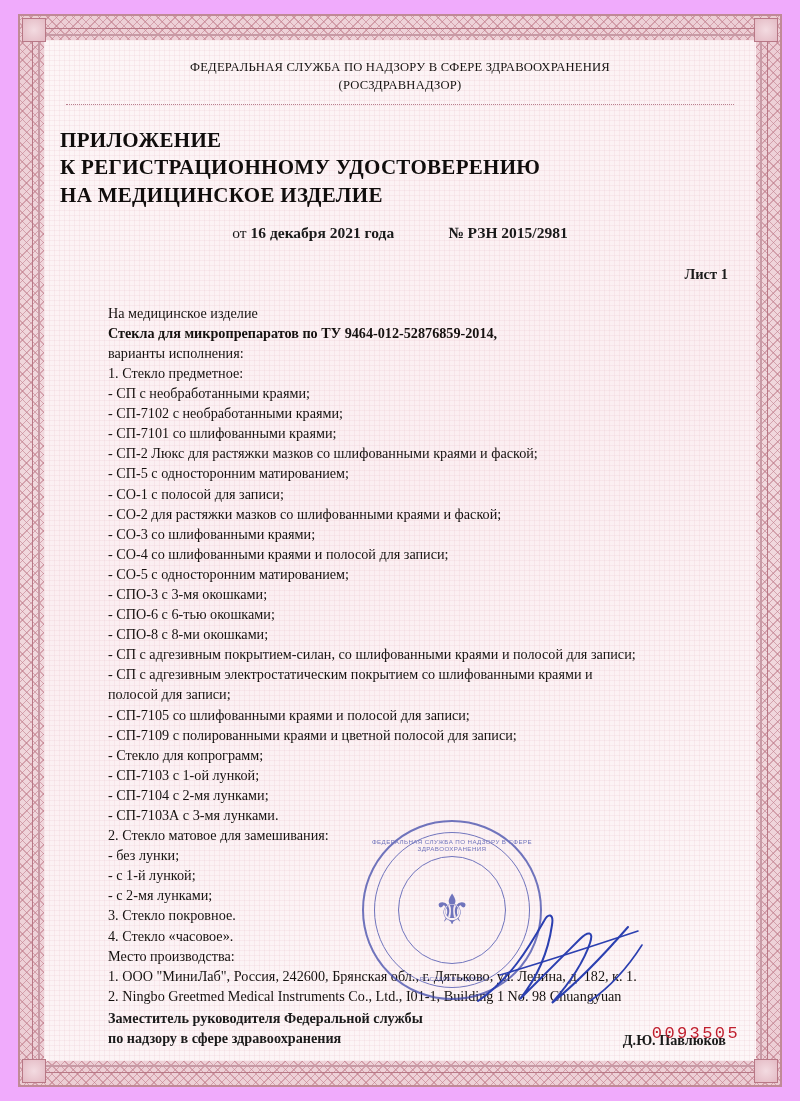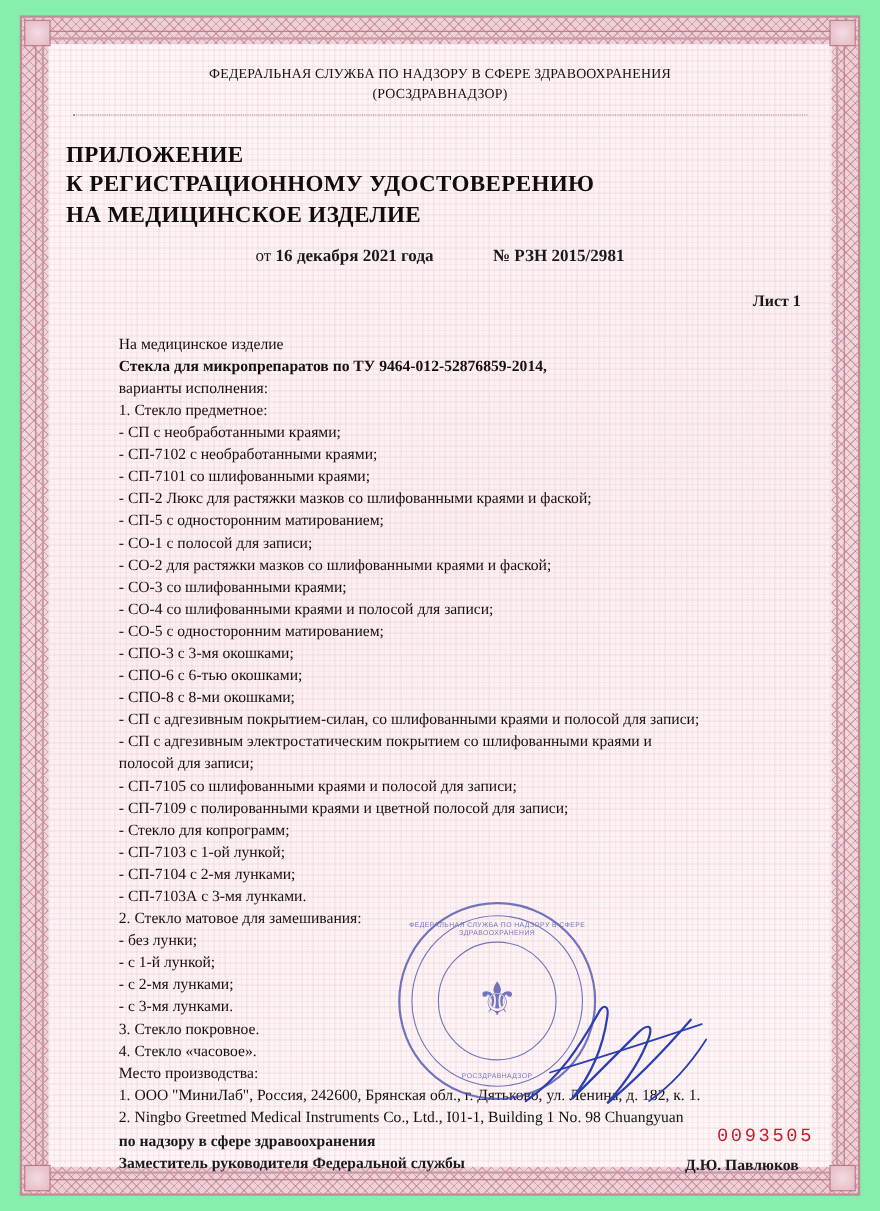--- a/index.html
+++ b/index.html
@@ -12,21 +12,21 @@
     height: 1101px;
     font-family: "Liberation Serif", serif;
     color: #1a1a1a;
     overflow: hidden;
   }
 
   .page {
     position: relative;
     width: 800px;
     height: 1101px;
-    background: #86efac;
+    background: #f0abfc;
     box-sizing: border-box;
   }
 
   
   .border-outer {
     position: absolute;
     left: 18px; top: 14px; right: 18px; bottom: 14px;
     border: 2px solid #c08a96;
     background:
       repeating-linear-gradient(45deg,
@@ -298,31 +298,30 @@
       <p>- СП-7105 со шлифованными краями и полосой для записи;</p>
       <p>- СП-7109 с полированными краями и цветной полосой для записи;</p>
       <p>- Стекло для копрограмм;</p>
       <p>- СП-7103 с 1-ой лункой;</p>
       <p>- СП-7104 с 2-мя лунками;</p>
       <p>- СП-7103А с 3-мя лунками.</p>
       <p>2. Стекло матовое для замешивания:</p>
       <p>- без лунки;</p>
       <p>- с 1-й лункой;</p>
       <p>- с 2-мя лунками;</p>
-      <p>- с 3-мя лунками.</p>
       <p>3. Стекло покровное.</p>
       <p>4. Стекло «часовое».</p>
       <p>Место производства:</p>
       <p>1. ООО "МиниЛаб", Россия, 242600, Брянская обл., г. Дятьково, ул. Ленина, д. 182, к. 1.</p>
       <p>2. Ningbo Greetmed Medical Instruments Co., Ltd., I01-1, Building 1 No. 98 Chuangyuan</p>
     </div>
 
     <div class="signature">
+      <div class="sig-line">Заместитель руководителя Федеральной службы</div>
       <div class="sig-line">по надзору в сфере здравоохранения</div>
-      <div class="sig-line">Заместитель руководителя Федеральной службы</div>
       <div class="name">Д.Ю. Павлюков</div>
     </div>
 
   </div>
 
   <div class="stamp">
     <div class="stamp-text-top">ФЕДЕРАЛЬНАЯ СЛУЖБА ПО НАДЗОРУ В СФЕРЕ ЗДРАВООХРАНЕНИЯ</div>
     <div class="stamp-center">⚜</div>
     <div class="stamp-text-bottom">РОСЗДРАВНАДЗОР</div>
   </div>

